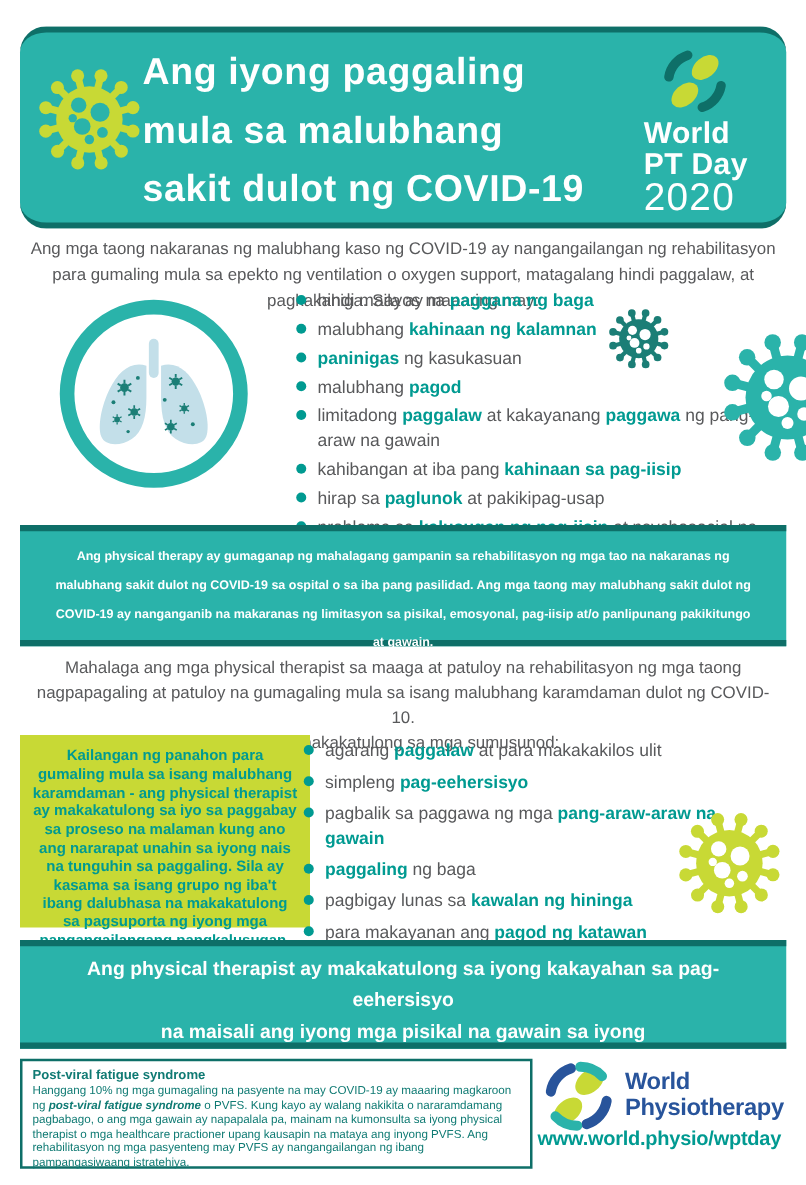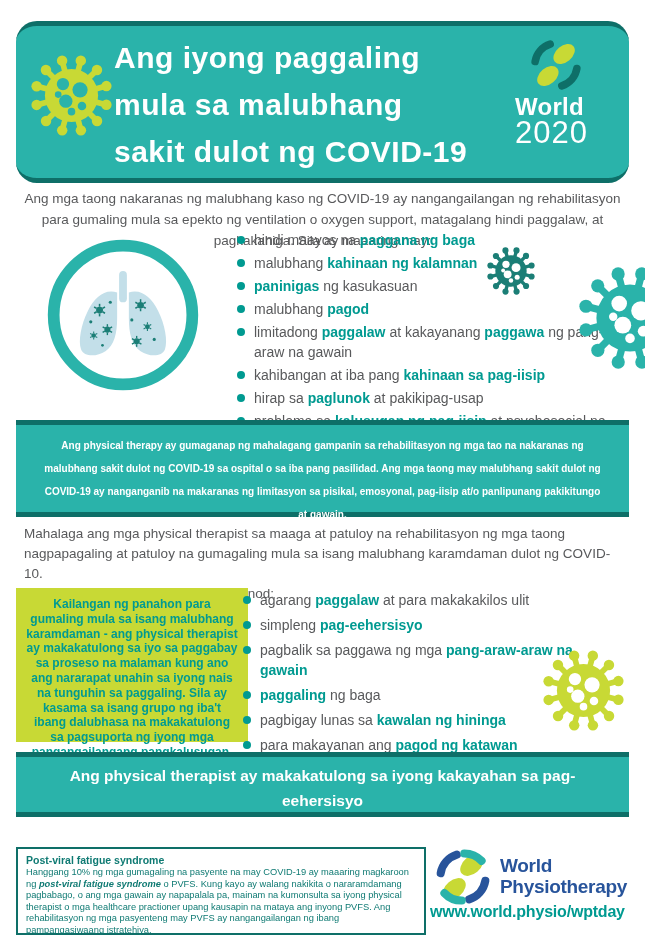--- a/index.html
+++ b/index.html
@@ -53,25 +53,25 @@
 
   
   .hl{
     position:absolute; left:16px; width:613px; box-sizing:border-box;
     background:var(--teal);
     border-top:5px solid var(--teal_dark);
     border-bottom:5px solid var(--teal_dark);
     color:#fff; font-weight:bold; text-align:center;
   }
   #hl1{top:420px; height:97px; font-size:10px; line-height:23px; padding:9px 28px 0;}
-  #hl2{top:752px; height:65px; font-size:15.5px; line-height:25px; padding:6px 26px 0;}
+  #hl2{top:752px; height:87px; font-size:15.5px; line-height:25px; padding:6px 26px 0;}
 
   
   .midp{position:absolute; left:24px; top:524px; width:597px; margin:0;
-    text-align:left; font-size:13.5px; line-height:20px; color:var(--gray);}
+    text-align:center; font-size:13.5px; line-height:20px; color:var(--gray);}
   .midp .lead{display:block;}
 
   
   .ybox{
     position:absolute; left:16px; top:588px; width:232px; height:154px; box-sizing:border-box;
     background:var(--lime); color:var(--teal_text);
     font-size:12px; font-weight:bold; line-height:14.8px; text-align:center;
     padding:9px 10px 0;
   }
 
@@ -141,20 +141,21 @@
     <div class="ptday">
       <div class="ptday-mark">
         <svg viewBox="0 0 100 100" width="100%" height="100%">
           <ellipse cx="64" cy="31" rx="21" ry="14" transform="rotate(-40 64 31)" fill="var(--lime)"></ellipse>
           <ellipse cx="36" cy="69" rx="21" ry="14" transform="rotate(-40 36 69)" fill="var(--lime)"></ellipse>
           <path d="M14 44 A38 38 0 0 1 40 14" stroke="var(--teal_dark)" stroke-width="13" fill="none" stroke-linecap="round"></path>
           <path d="M86 56 A38 38 0 0 1 60 86" stroke="var(--teal_dark)" stroke-width="13" fill="none" stroke-linecap="round"></path>
         </svg>
       </div>
       <div class="ptday-word">World</div>
+      <div class="ptday-word">PT Day</div>
       <div class="ptday-year">2020</div>
     </div>
   </header>
 
   <p class="intro">Ang mga taong nakaranas ng malubhang kaso ng COVID-19 ay nangangailangan ng rehabilitasyon para gumaling mula sa epekto ng ventilation o oxygen support, matagalang hindi paggalaw, at pagkakahiga. Sila ay maaaring may:</p>
 
   <div class="lungs">
     <svg viewBox="0 0 170 170" width="100%" height="100%">
       <defs>
         <g id="mv" stroke="var(--virus_small)" fill="var(--virus_small)">

